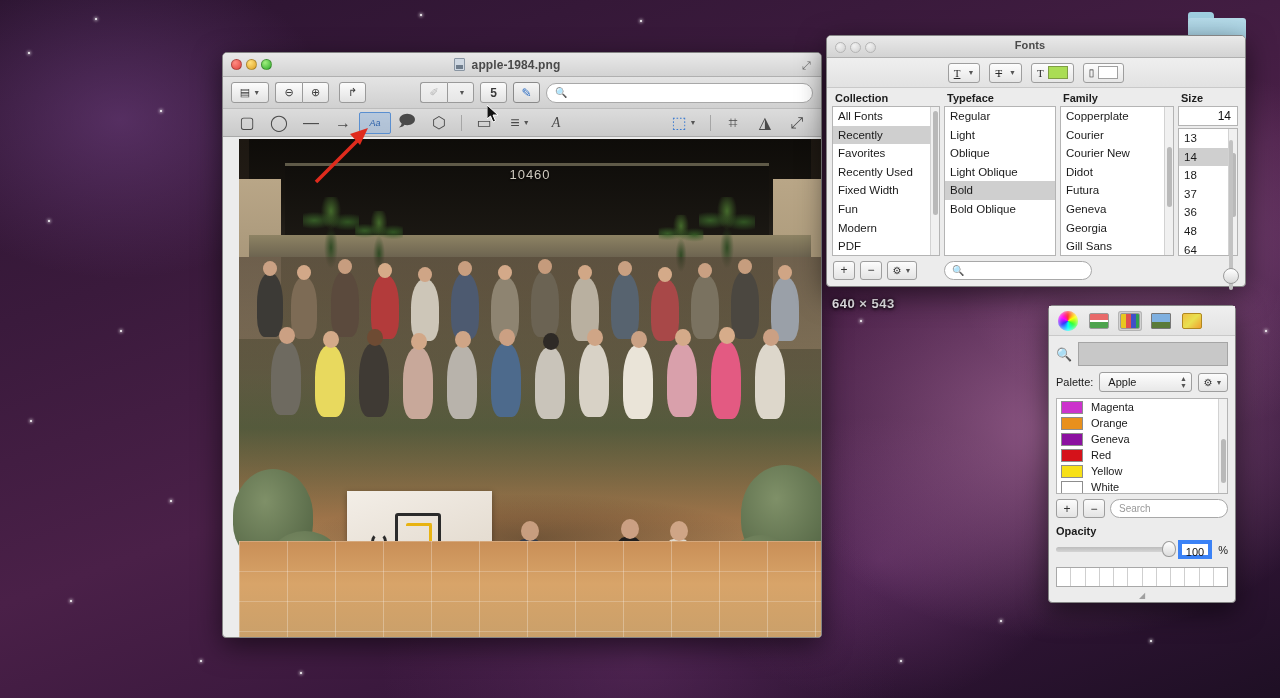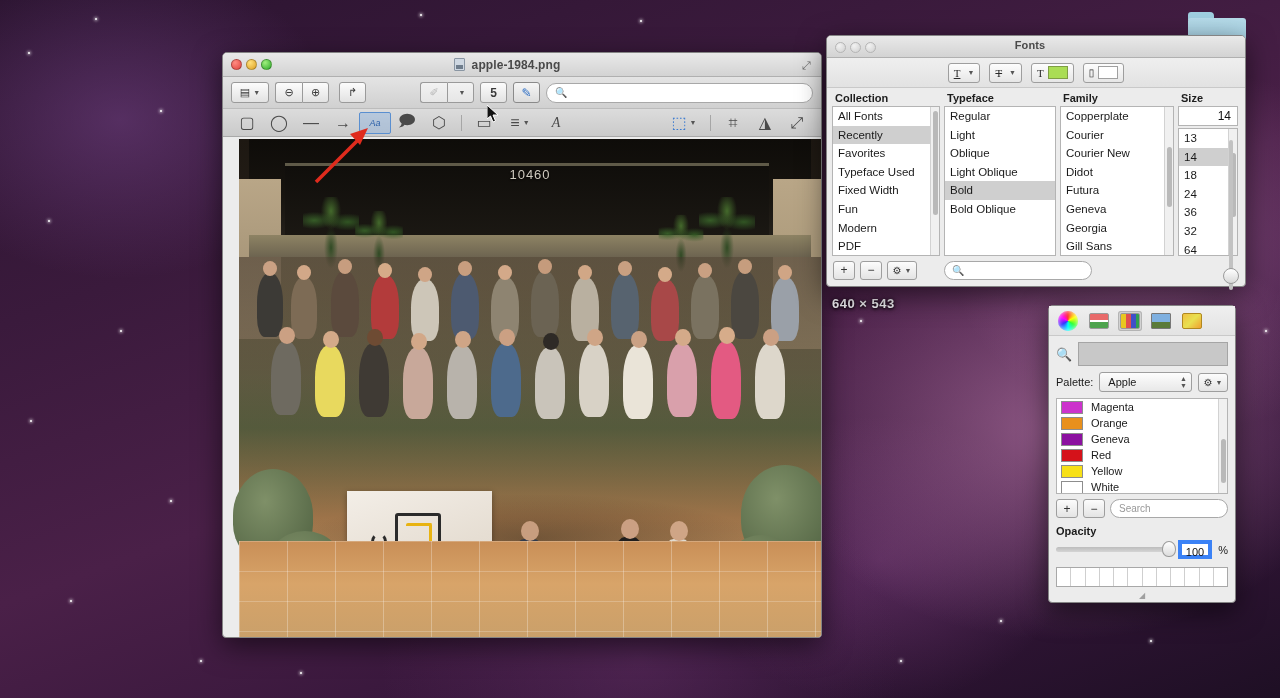--- a/index.html
+++ b/index.html
@@ -651,21 +651,21 @@
     </div>
 
     <div class="fp-cols">
 
       <div class="fp-col" style="width:108px;">
         <div class="fp-col-head">Collection</div>
         <div class="fp-list">
           <div class="fp-item">All Fonts</div>
           <div class="fp-item sel">Recently</div>
           <div class="fp-item">Favorites</div>
-          <div class="fp-item">Typeface Used</div>
+          <div class="fp-item">Recently Used</div>
           <div class="fp-item">Fixed Width</div>
           <div class="fp-item">Fun</div>
           <div class="fp-item">Modern</div>
           <div class="fp-item">PDF</div>
           <div class="fp-item">Traditional</div>
           <div class="fp-scroll">
             <div class="fp-thumb" style="top:4px;height:104px;"></div>
           </div>
         </div>
       </div>
@@ -700,23 +700,23 @@
         </div>
       </div>
 
       <div class="fp-col" style="width:60px;">
         <div class="fp-col-head">Size</div>
         <div class="size-field">14</div>
         <div class="fp-list" style="margin-top:2px;">
           <div class="fp-item">13</div>
           <div class="fp-item sel">14</div>
           <div class="fp-item">18</div>
-          <div class="fp-item">24</div>
+          <div class="fp-item">37</div>
           <div class="fp-item">36</div>
-          <div class="fp-item">32</div>
+          <div class="fp-item">48</div>
           <div class="fp-item">64</div>
           <div class="fp-scroll">
             <div class="fp-thumb" style="top:24px;height:64px;"></div>
           </div>
         </div>
       </div>
     </div>
 
     <div class="vert-slider">
       <div class="vs-track"></div>

